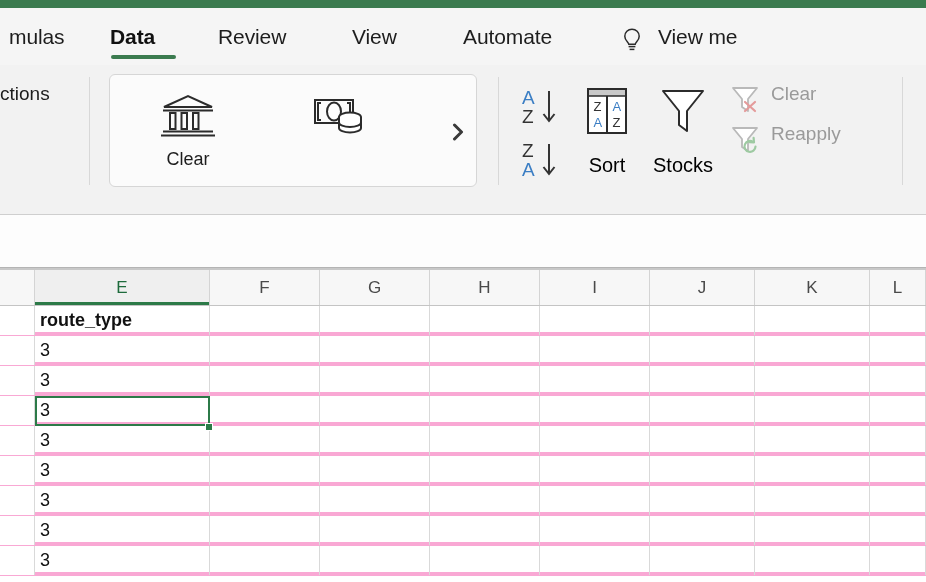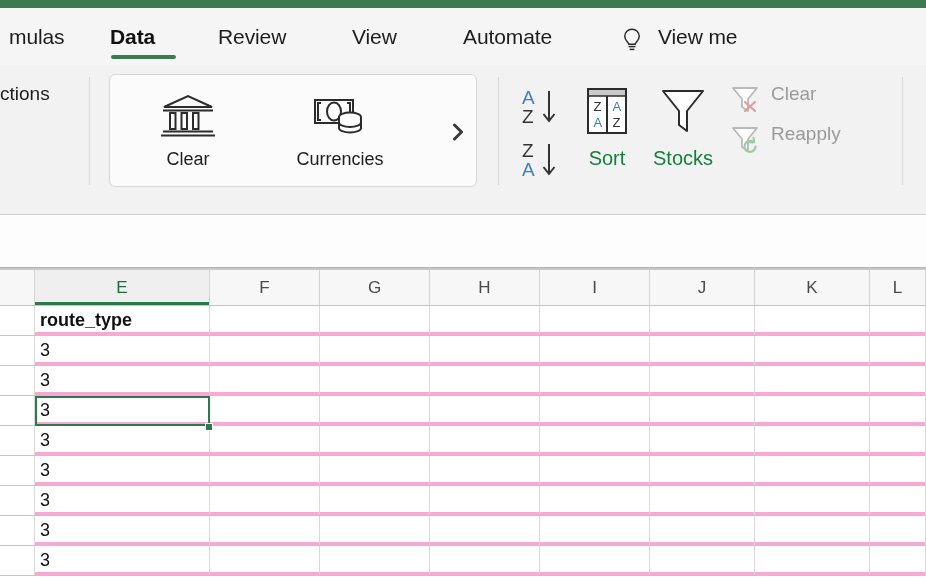--- a/index.html
+++ b/index.html
@@ -134,22 +134,22 @@
     text-align: center;
   }
   .bigbtn-icon {
     height: 62px;
     display: flex;
     align-items: center;
     justify-content: center;
   }
   .bigbtn-label {
     font-size: 20px;
-    color: #15803d;
-    margin-top: 5px;
+    color: #000000;
+    margin-top: 12px;
   }
 
   
   .smallcmd {
     position: absolute;
     height: 34px;
     display: flex;
     align-items: flex-start;
   }
   .smallcmd-icon {
@@ -333,21 +333,20 @@
           <svg width="58" height="48" viewBox="0 0 58 48">
             <rect x="4" y="8" width="38" height="23" fill="none" stroke="#2b2b2b" stroke-width="2"></rect>
             <path d="M10 11 L7 11 L7 28 L10 28" fill="none" stroke="#2b2b2b" stroke-width="2"></path>
             <path d="M36 11 L39 11 L39 28 L36 28" fill="none" stroke="#2b2b2b" stroke-width="2"></path>
             <ellipse cx="23" cy="19.5" rx="7" ry="9" fill="#ffffff" stroke="#2b2b2b" stroke-width="2"></ellipse>
             <ellipse cx="39" cy="25" rx="11" ry="4.5" fill="#ffffff" stroke="#2b2b2b" stroke-width="2"></ellipse>
             <path d="M28 25 L28 36 A11 4.5 0 0 0 50 36 L50 25" fill="#ffffff" stroke="#2b2b2b" stroke-width="2"></path>
             <path d="M28 30.5 A11 4.5 0 0 0 50 30.5" fill="none" stroke="#2b2b2b" stroke-width="2"></path>
           </svg>
         </div>
-        <div class="gallery-label">Currencies</div>
       </div>
 
       <div class="gallery-more">
         <svg width="12" height="18" viewBox="0 0 12 18">
           <path d="M2.5 2 L9.5 9 L2.5 16" fill="none" stroke="#3a3a3a" stroke-width="3" stroke-linecap="round" stroke-linejoin="round"></path>
         </svg>
       </div>
     </div>
 
     <div class="vsep" style="left:498px; top:12px; height:108px;"></div>

